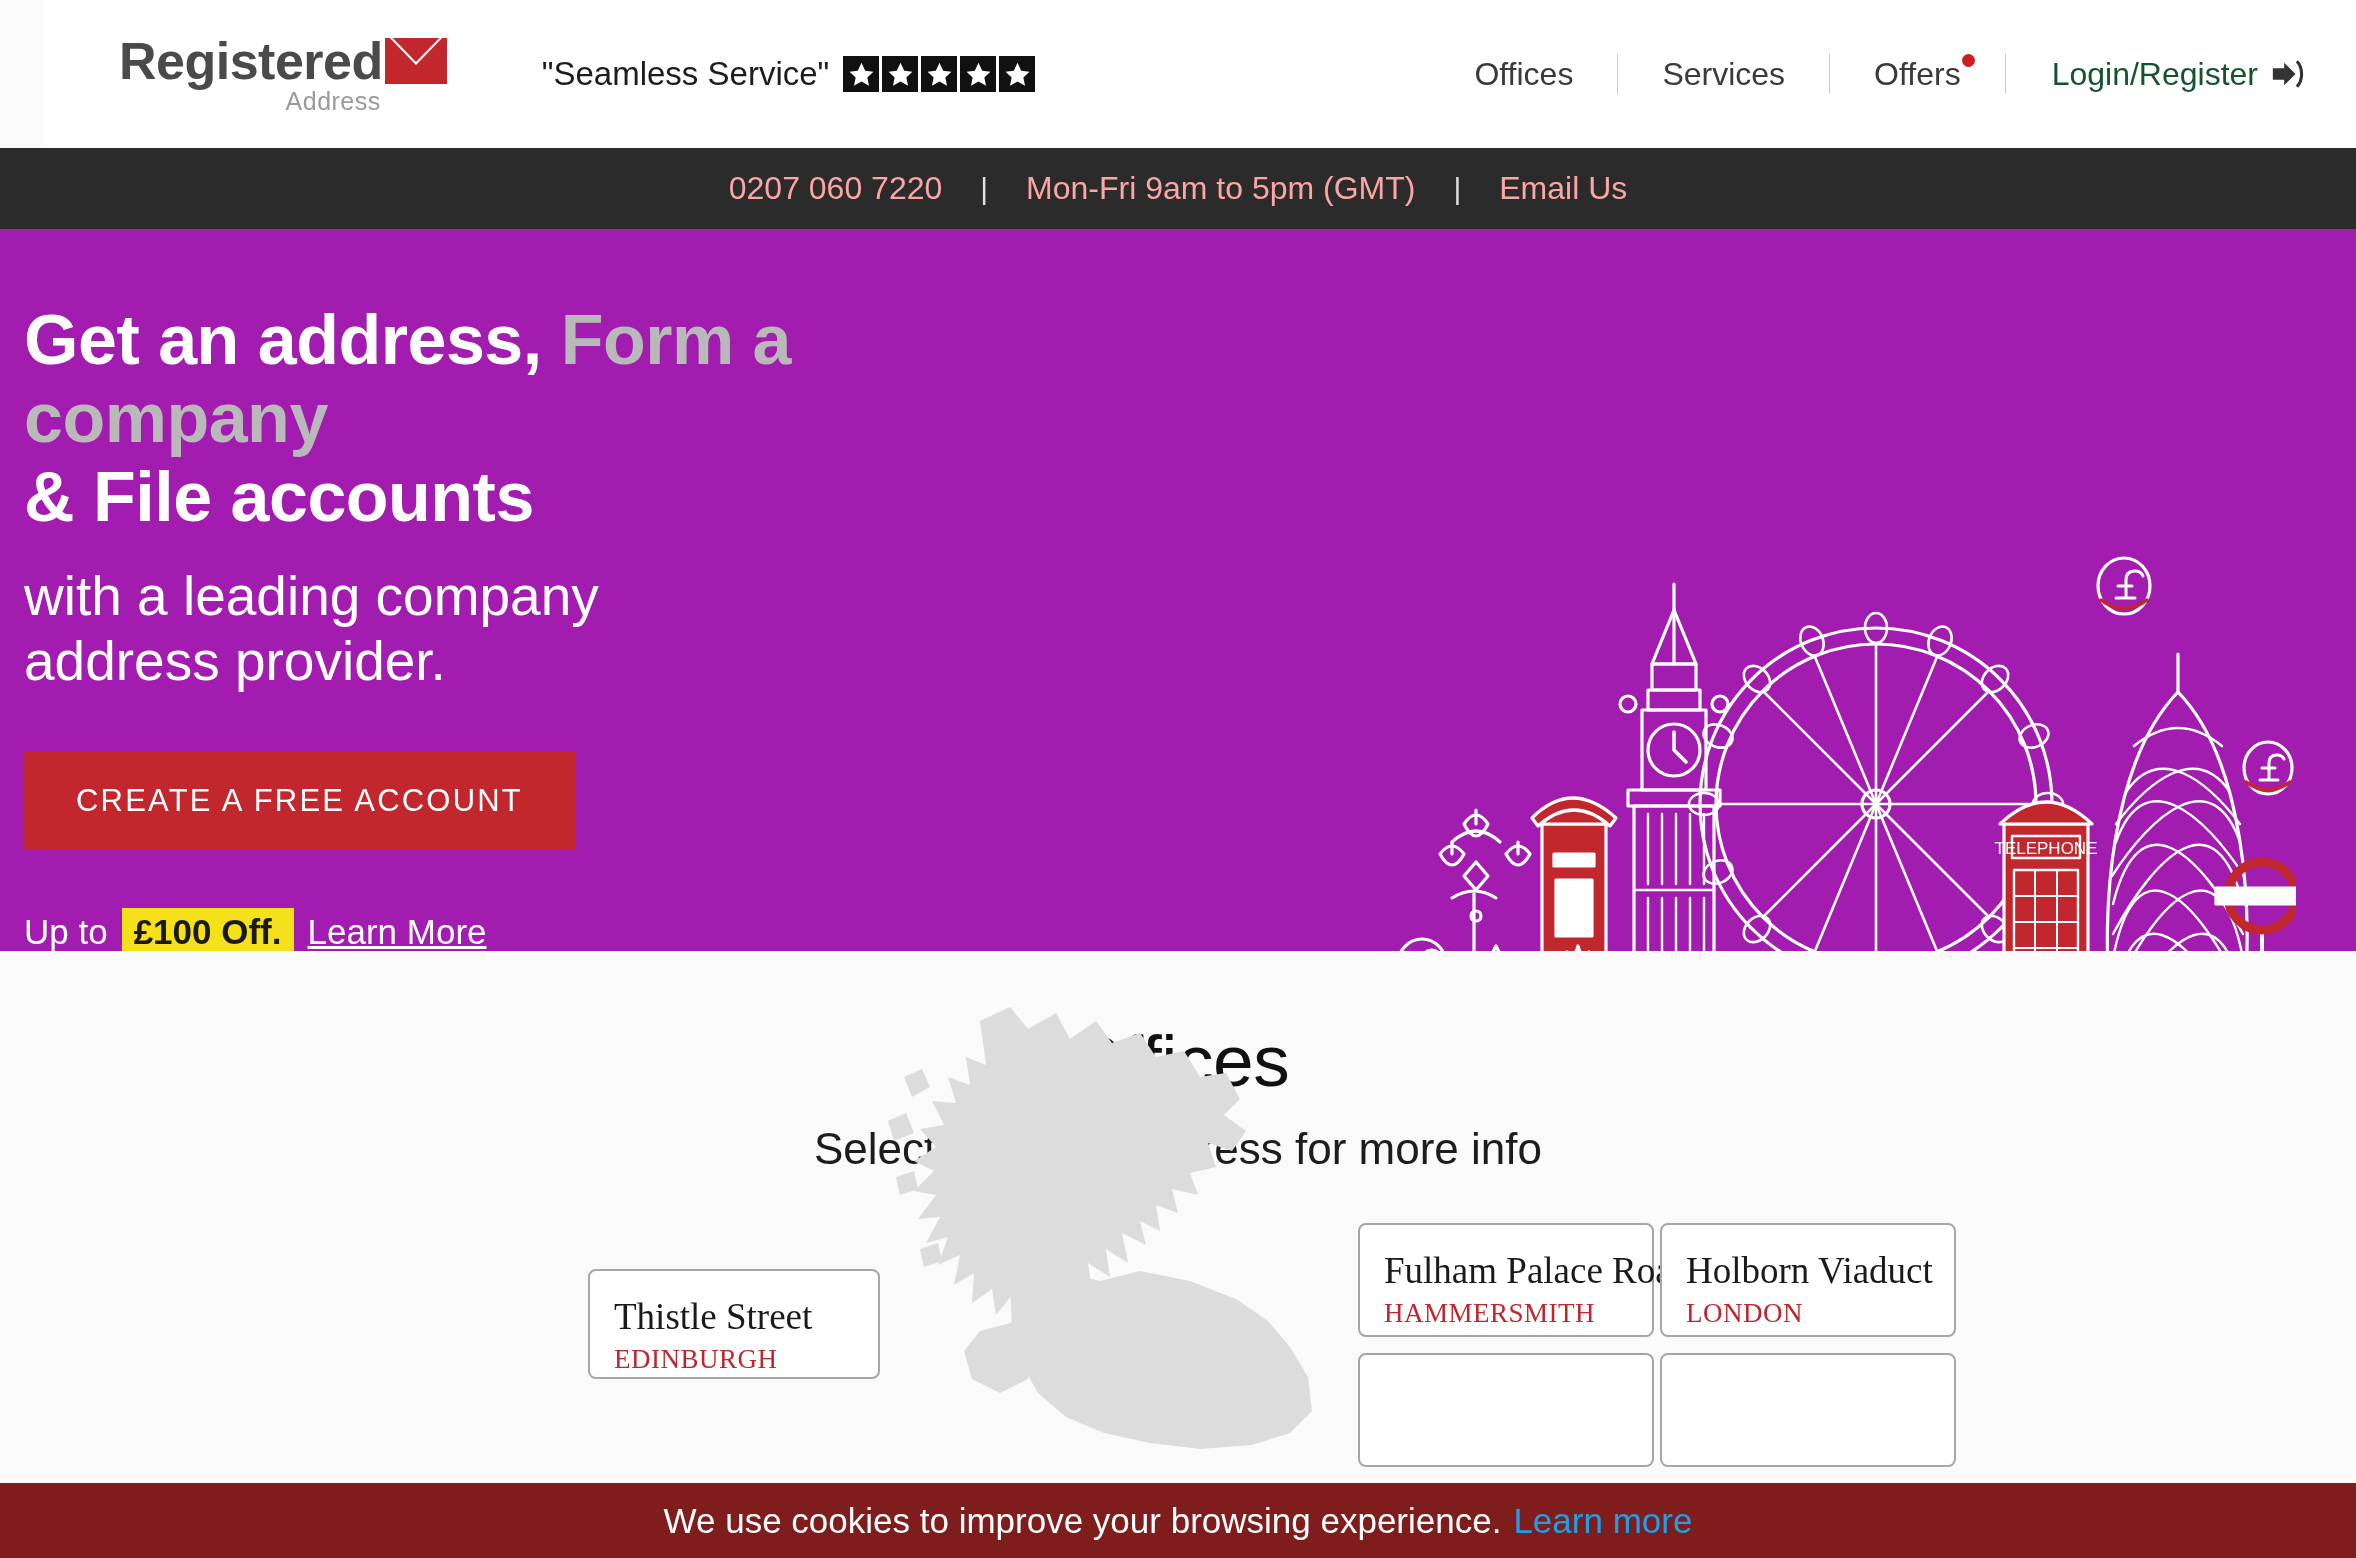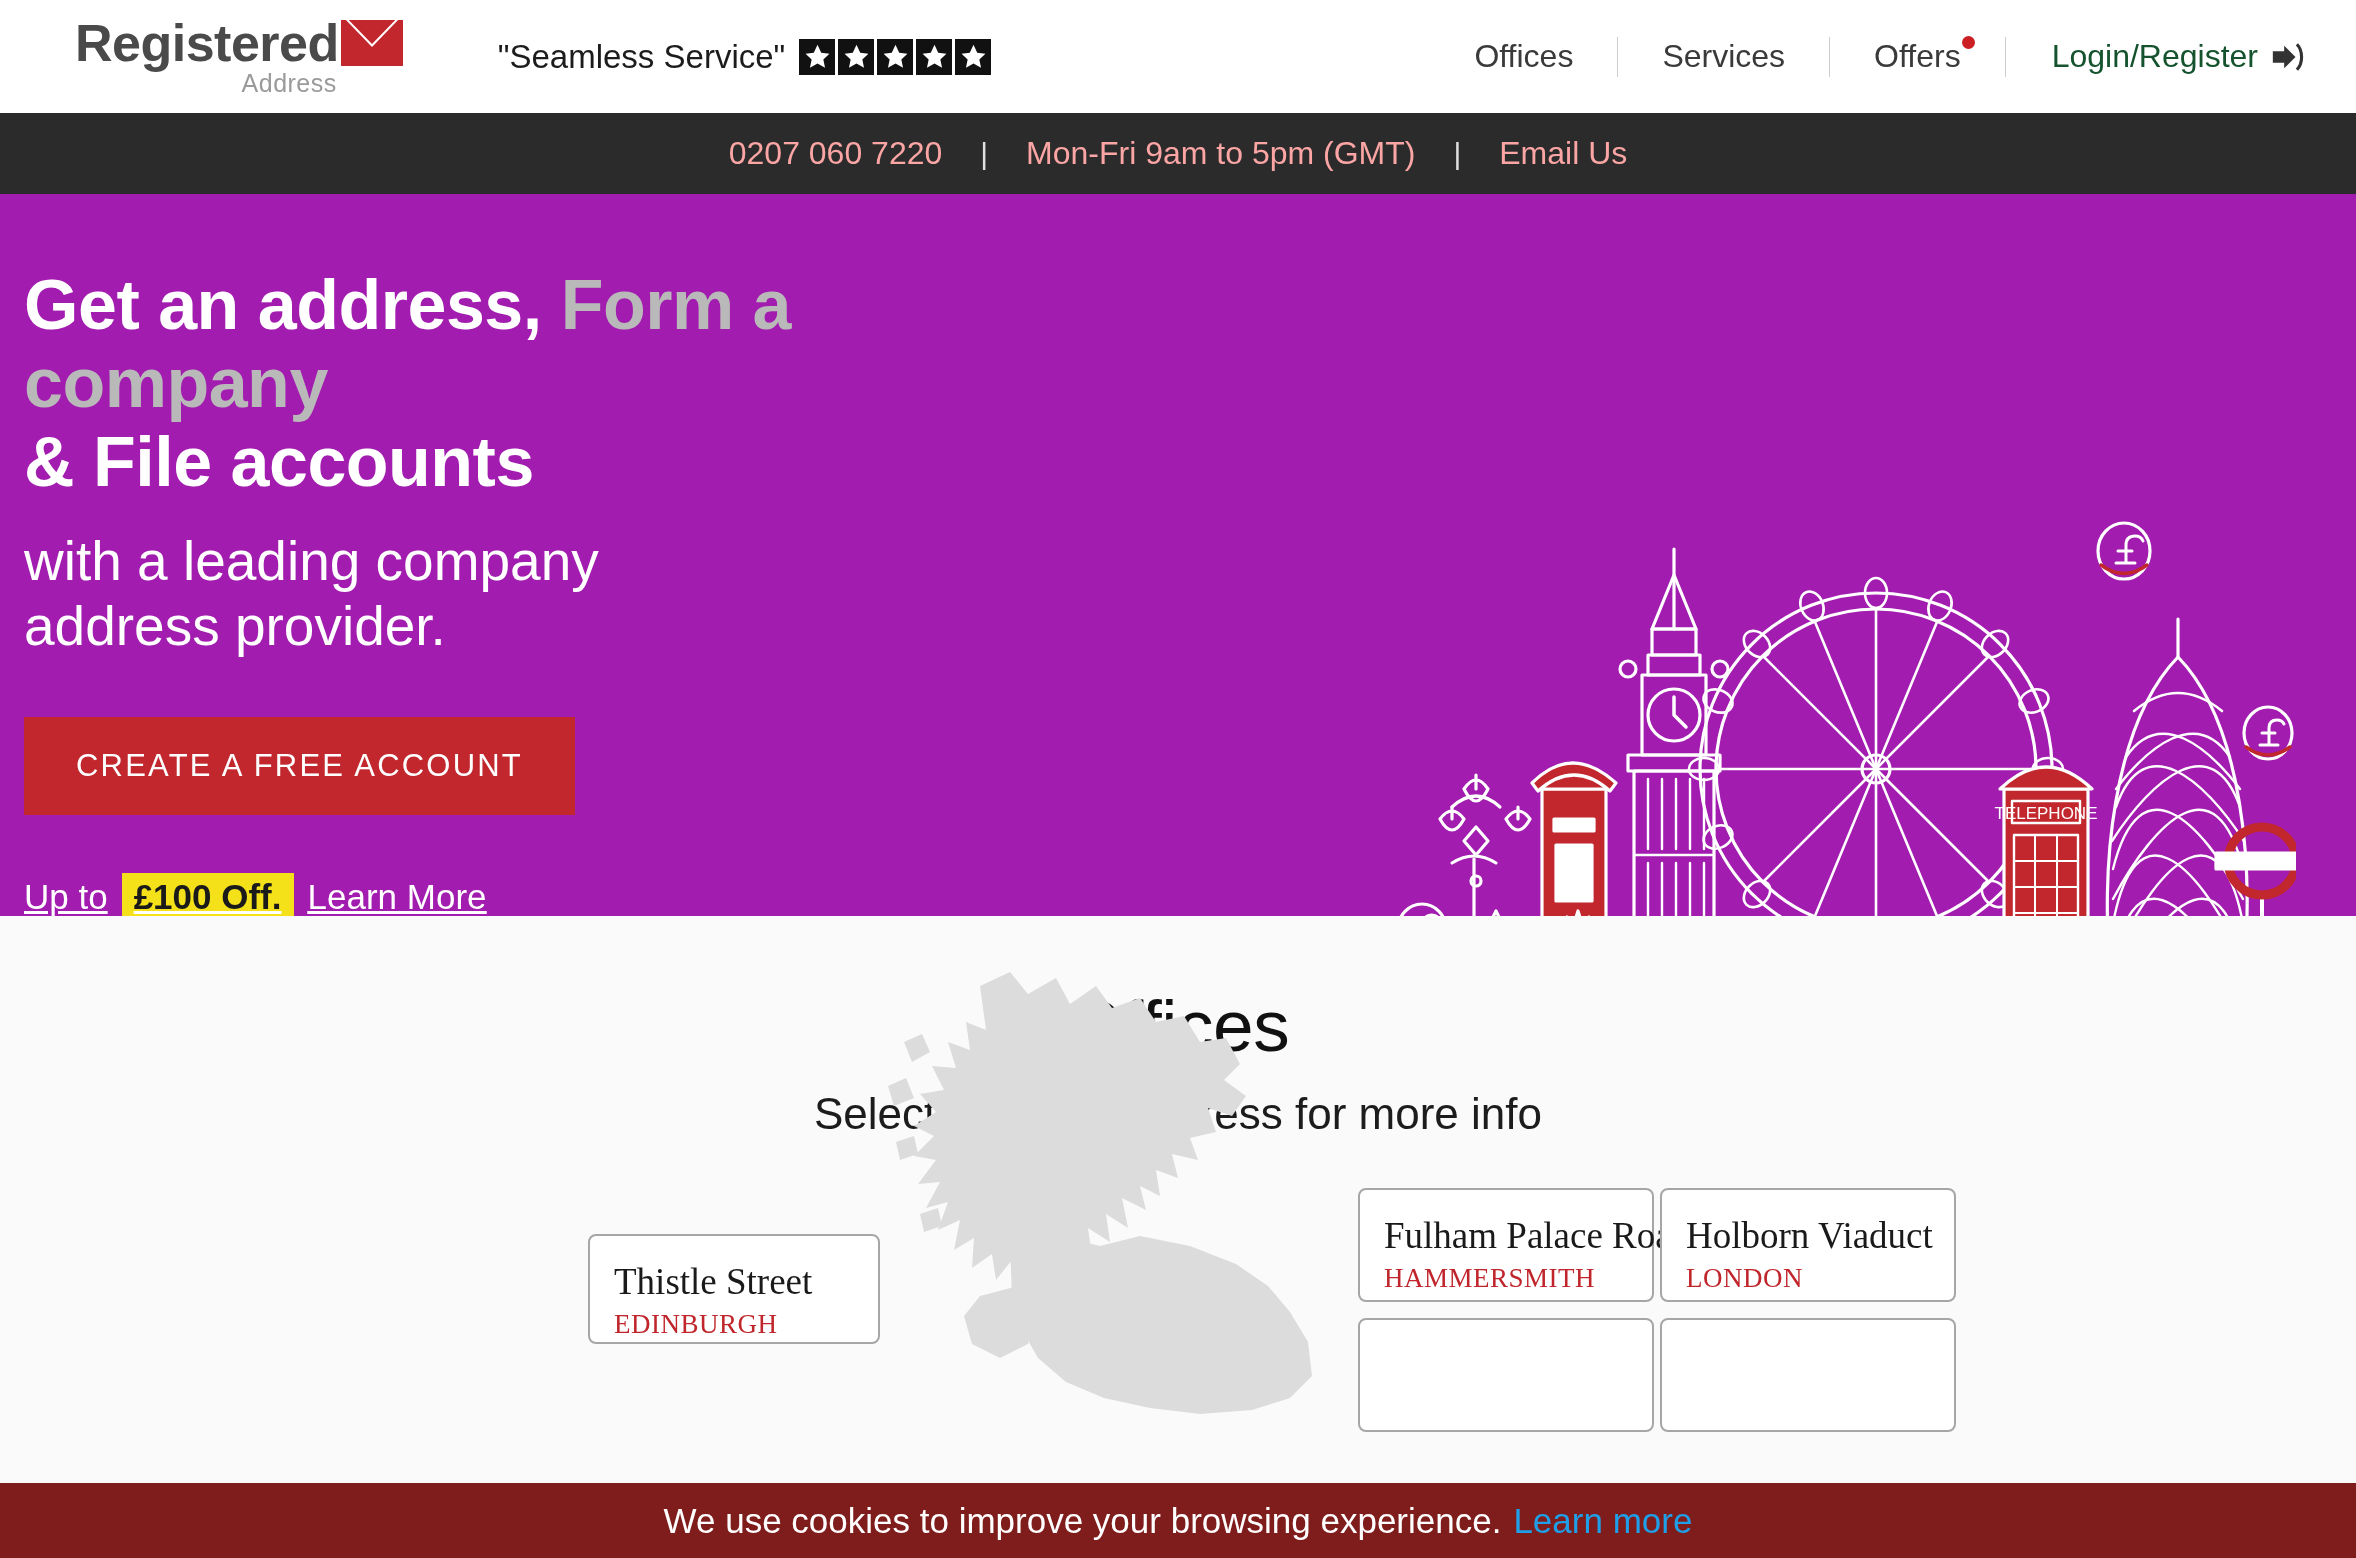--- a/index.html
+++ b/index.html
@@ -6,25 +6,26 @@
   html,body { width:2356px; height:1558px; }
   body {
     font-family:"Liberation Sans", sans-serif;
     background:#fafafa;
     overflow:hidden;
     position:relative;
   }
 
   
   .top-header{
-    height:113px;
+    height:148px;
     background:#ffffff;
     display:flex;
     align-items:center;
     position:relative;
+    margin-left:44px;
   }
   .logo-wrap{
     margin-left:75px;
     display:flex;
     flex-direction:column;
     align-items:flex-end;
     line-height:1;
   }
   .logo-row{ display:flex; align-items:center; }
   .logo-main{
@@ -186,21 +187,20 @@
     cursor:pointer;
     font-family:inherit;
   }
   .promo-row{
     margin-top:58px;
     display:flex;
     align-items:center;
     font-size:35px;
     color:#ffffff;
     gap:14px;
-    text-decoration:underline;
   }
   .promo-badge{
     background:#f5e119;
     color:#1a1a1a;
     font-weight:bold;
     padding:4px 12px;
     font-size:35px;
   }
   .promo-link{
     color:#ffffff;

